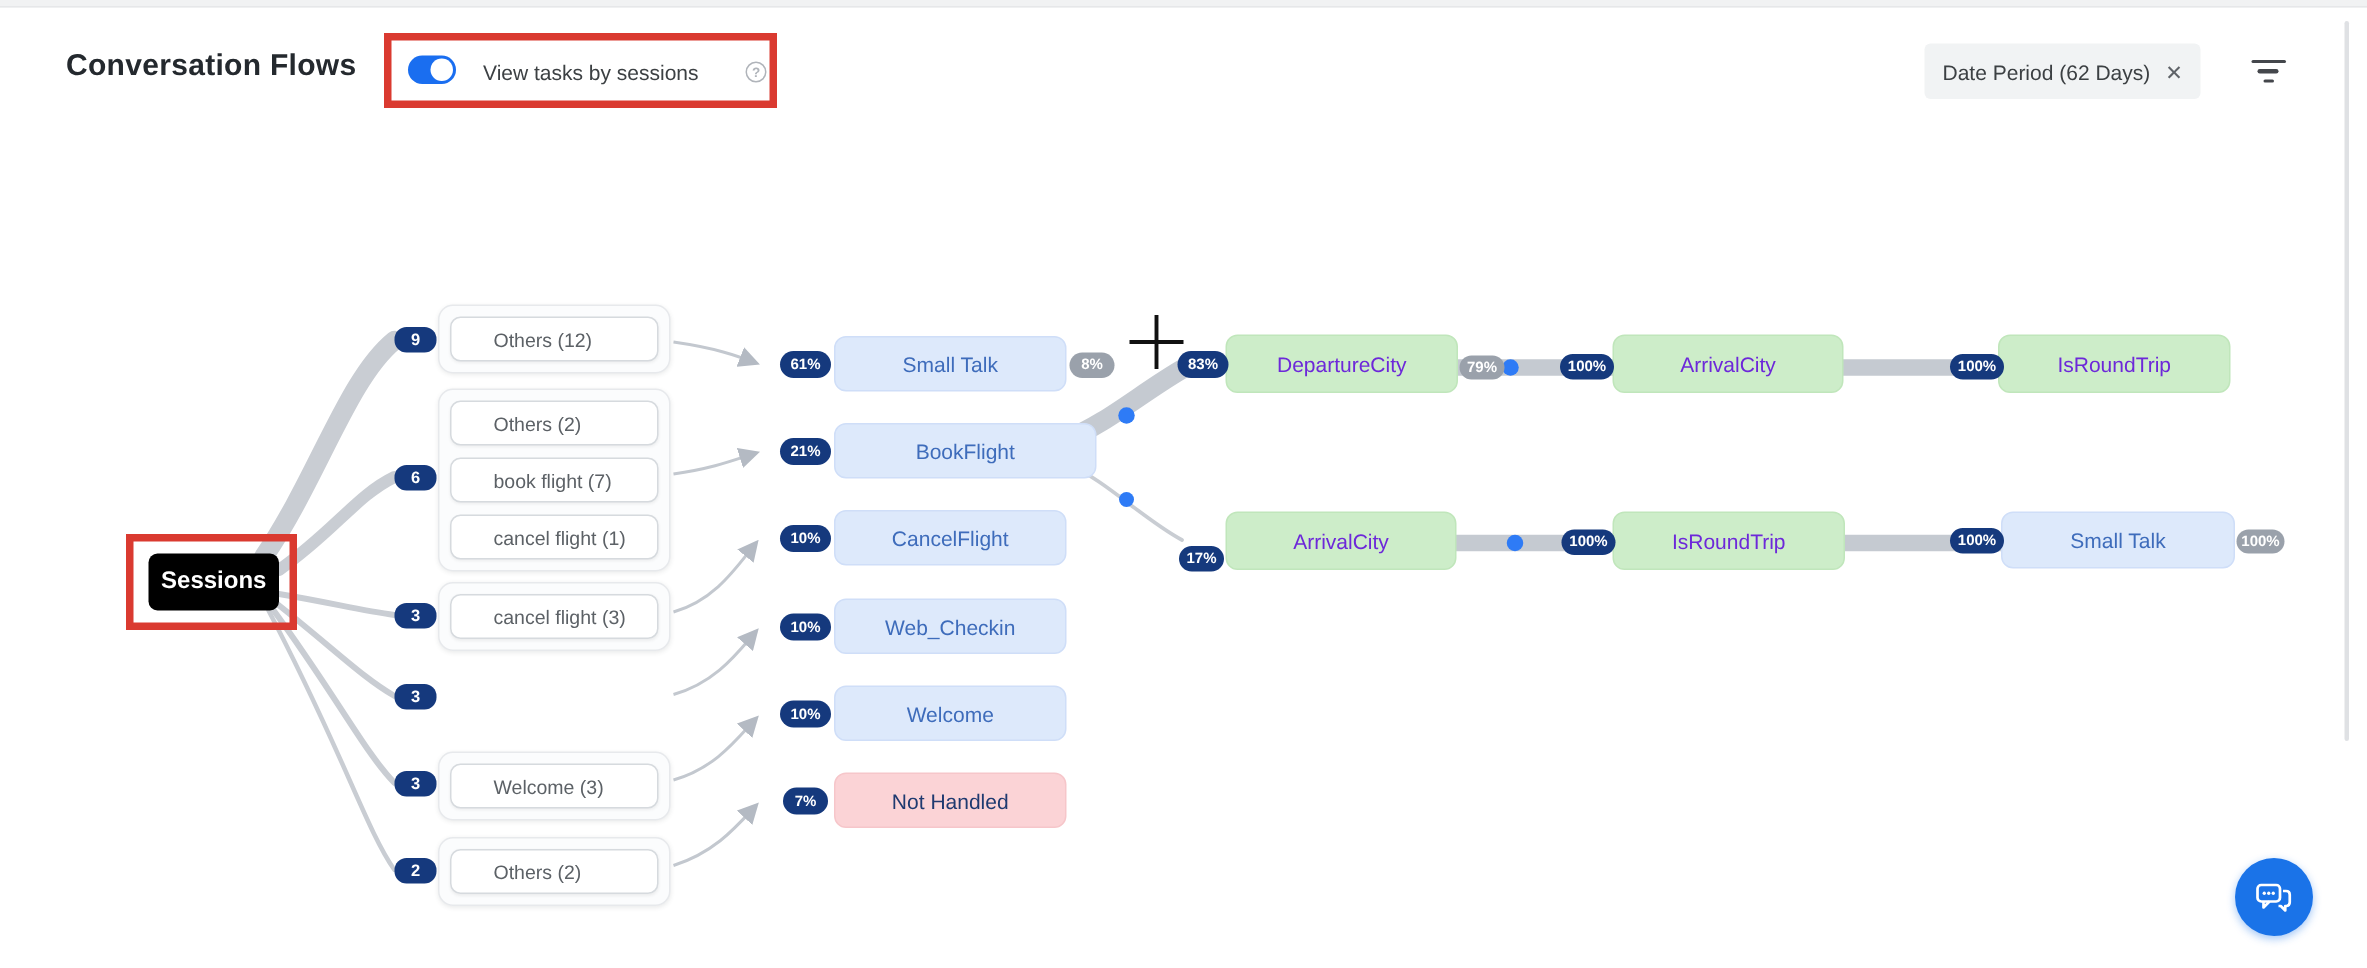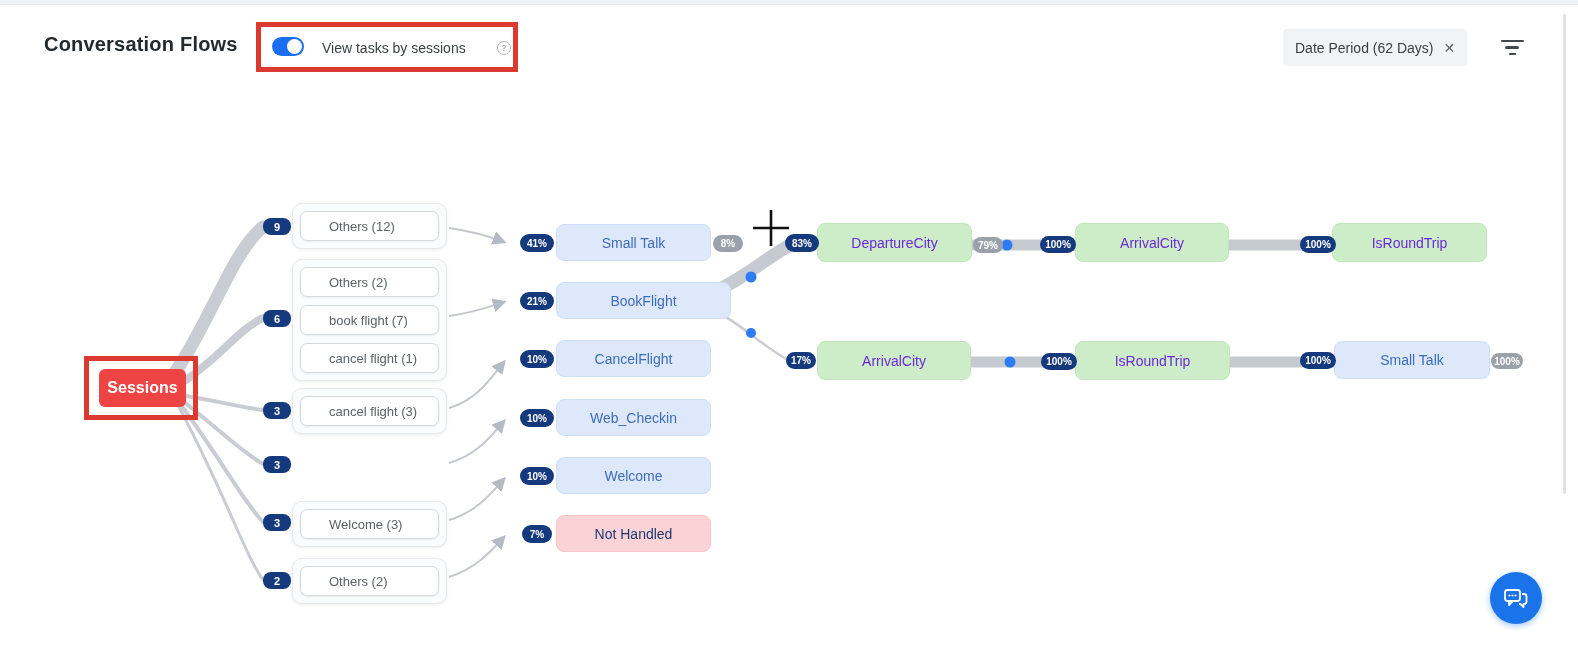--- a/index.html
+++ b/index.html
@@ -25,21 +25,21 @@
   .date-chip .lbl { font-size:14px; color:#3c4043; }
   .date-chip .x { font-size:14px; color:#5f6368; cursor:pointer; }
   .filter-icon { position:absolute; left:1499px; top:40px; width:26px; height:18px; display:flex; flex-direction:column; align-items:center; gap:4px; }
   .filter-icon i { display:block; height:2.4px; background:#44474c; border-radius:2px; }
   .filter-icon i:nth-child(1){ width:23px; } .filter-icon i:nth-child(2){ width:14px; } .filter-icon i:nth-child(3){ width:7px; }
 
   
   svg.edges { position:absolute; left:0; top:0; z-index:1; }
 
   
-  .root-node { position:absolute; left:99px; top:369px; width:87px; height:38px; background:#ef4444; color:#fff;
+  .root-node { position:absolute; left:99px; top:369px; width:87px; height:38px; background:#000000; color:#fff;
                border-radius:6px; font-size:16px; font-weight:600; display:flex; align-items:center; justify-content:center; z-index:10; }
 
   .count-badge { position:absolute; width:28px; height:17px; background:#15397d; color:#fff; border-radius:8px;
                  font-size:11px; font-weight:700; display:flex; align-items:center; justify-content:center; z-index:12; }
 
   .group { position:absolute; left:292px; width:155px; background:#fbfcfd; border:1px solid #e7e9ec; border-radius:10px;
            box-shadow:0 1px 3px rgba(60,64,67,.10); z-index:8; padding:7px; display:flex; flex-direction:column; gap:8px; }
   .gnode { height:30px; background:#fff; border:1px solid #d6dade; border-radius:7px; box-shadow:0 1px 2px rgba(60,64,67,.08);
            font-size:13px; color:#5c6166; display:flex; align-items:center; padding-left:28px; }
 
@@ -144,21 +144,21 @@
   <div class="group" style="top:388px;">
     <div class="gnode">cancel flight (3)</div>
   </div>
   <div class="group" style="top:501px;">
     <div class="gnode">Welcome (3)</div>
   </div>
   <div class="group" style="top:558px;">
     <div class="gnode">Others (2)</div>
   </div>
 
-  <div class="pct-navy" style="left:520px; top:234px; width:34px; height:18px;">41%</div>
+  <div class="pct-navy" style="left:520px; top:234px; width:34px; height:18px;">61%</div>
   <div class="tnode t-blue" style="left:556px; top:224px; width:155px;">Small Talk</div>
   <div class="pct-gray" style="left:713px; top:235px; width:30px; height:17px;">8%</div>
 
   <div class="pct-navy" style="left:520px; top:292px; width:34px; height:18px;">21%</div>
   <div class="tnode t-blue" style="left:556px; top:282px; width:175px;text-align:right;">BookFlight</div>
 
   <div class="pct-navy" style="left:520px; top:350px; width:34px; height:18px;">10%</div>
   <div class="tnode t-blue" style="left:556px; top:340px; width:155px;">CancelFlight</div>
 
   <div class="pct-navy" style="left:520px; top:409px; width:34px; height:18px;">10%</div>
@@ -171,21 +171,21 @@
   <div class="tnode t-pink" style="left:556px; top:515px; width:155px;">Not Handled</div>
 
   <div class="pct-navy" style="left:785px; top:234px; width:34px; height:18px;">83%</div>
   <div class="tnode t-green" style="left:817px; top:223px; width:155px; height:39px;">DepartureCity</div>
   <div class="pct-gray" style="left:973px; top:237px; width:30px; height:16px;">79%</div>
   <div class="pct-navy" style="left:1040px; top:236px; width:36px; height:17px;">100%</div>
   <div class="tnode t-green" style="left:1075px; top:223px; width:154px; height:39px;">ArrivalCity</div>
   <div class="pct-navy" style="left:1300px; top:236px; width:36px; height:17px;">100%</div>
   <div class="tnode t-green" style="left:1332px; top:223px; width:155px; height:39px;">IsRoundTrip</div>
 
-  <div class="pct-navy" style="left:786px; top:352px; width:30px; height:17px;">17%</div>
+  <div class="pct-navy" style="left:786px; top:364px; width:30px; height:17px;">17%</div>
   <div class="tnode t-green" style="left:817px; top:341px; width:154px; height:39px;">ArrivalCity</div>
   <div class="pct-navy" style="left:1041px; top:353px; width:36px; height:17px;">100%</div>
   <div class="tnode t-green" style="left:1075px; top:341px; width:155px; height:39px;">IsRoundTrip</div>
   <div class="pct-navy" style="left:1300px; top:352px; width:36px; height:17px;">100%</div>
   <div class="tnode t-blue" style="left:1334px; top:341px; width:156px; height:38px;">Small Talk</div>
   <div class="pct-gray" style="left:1491px; top:353px; width:32px; height:16px;">100%</div>
 
   <div class="fab">
     <svg width="26" height="24" viewBox="0 0 26 24">
       <g fill="none" stroke="#fff" stroke-width="1.8" stroke-linejoin="round">

